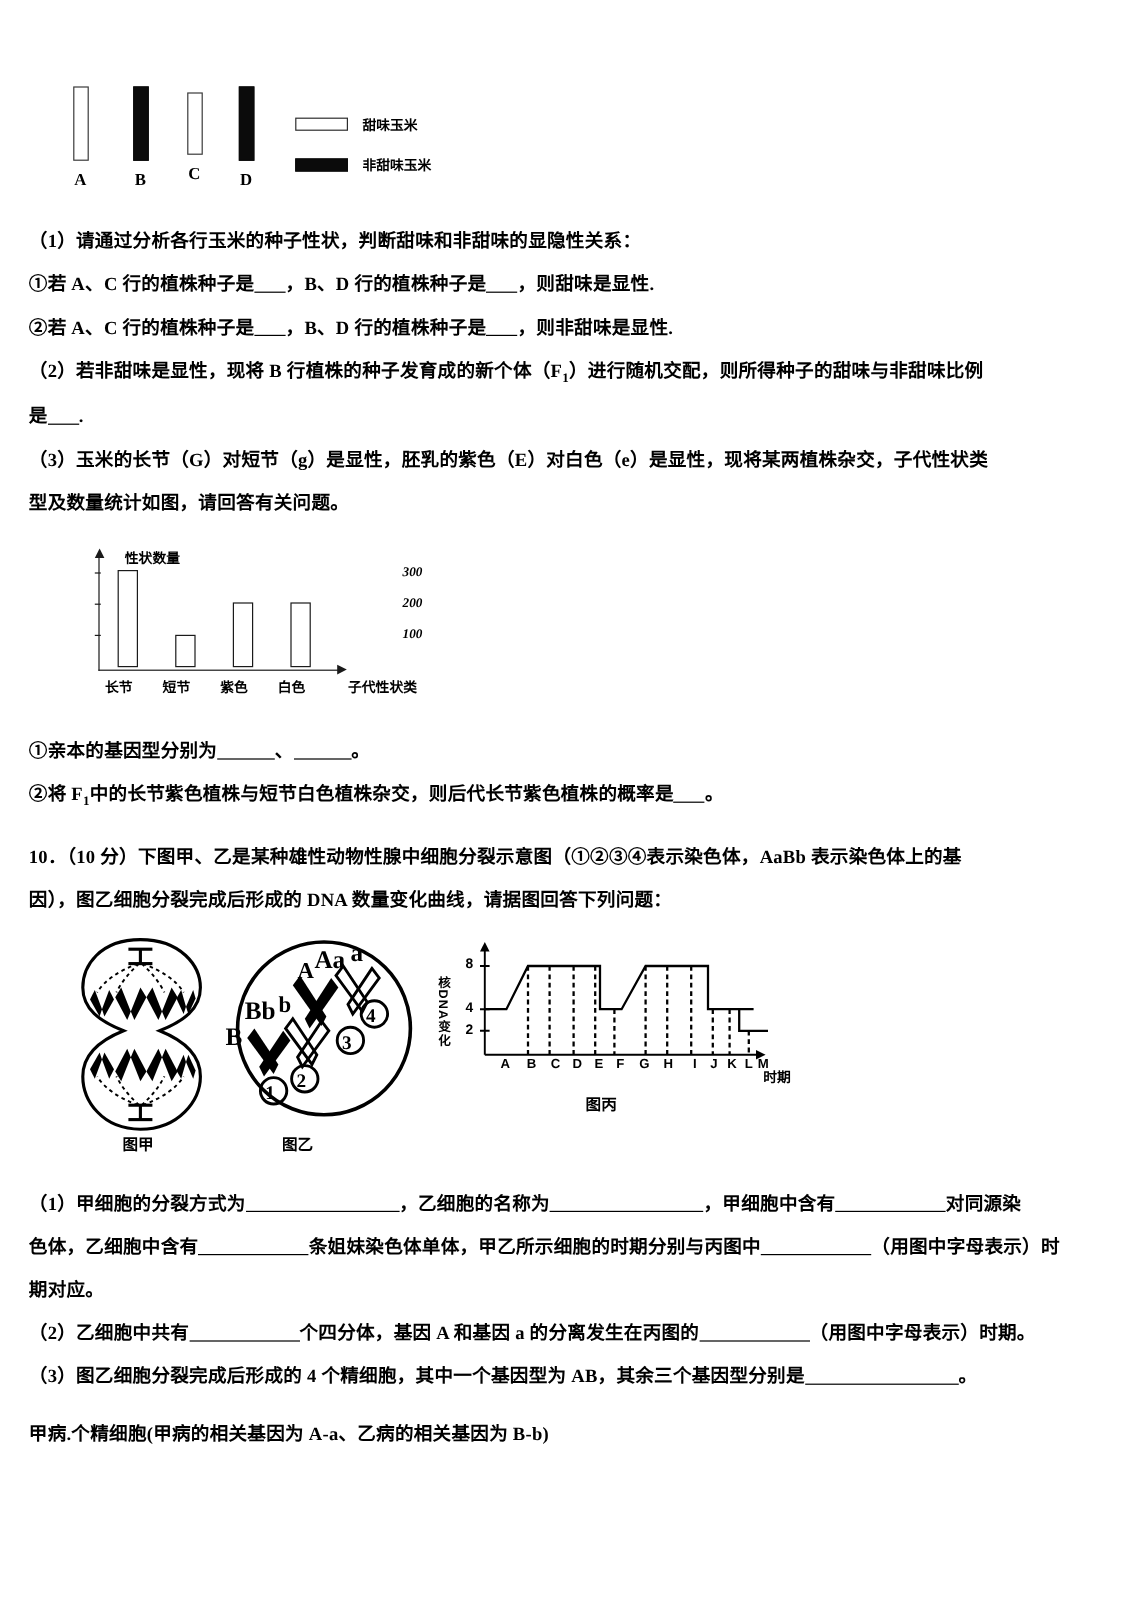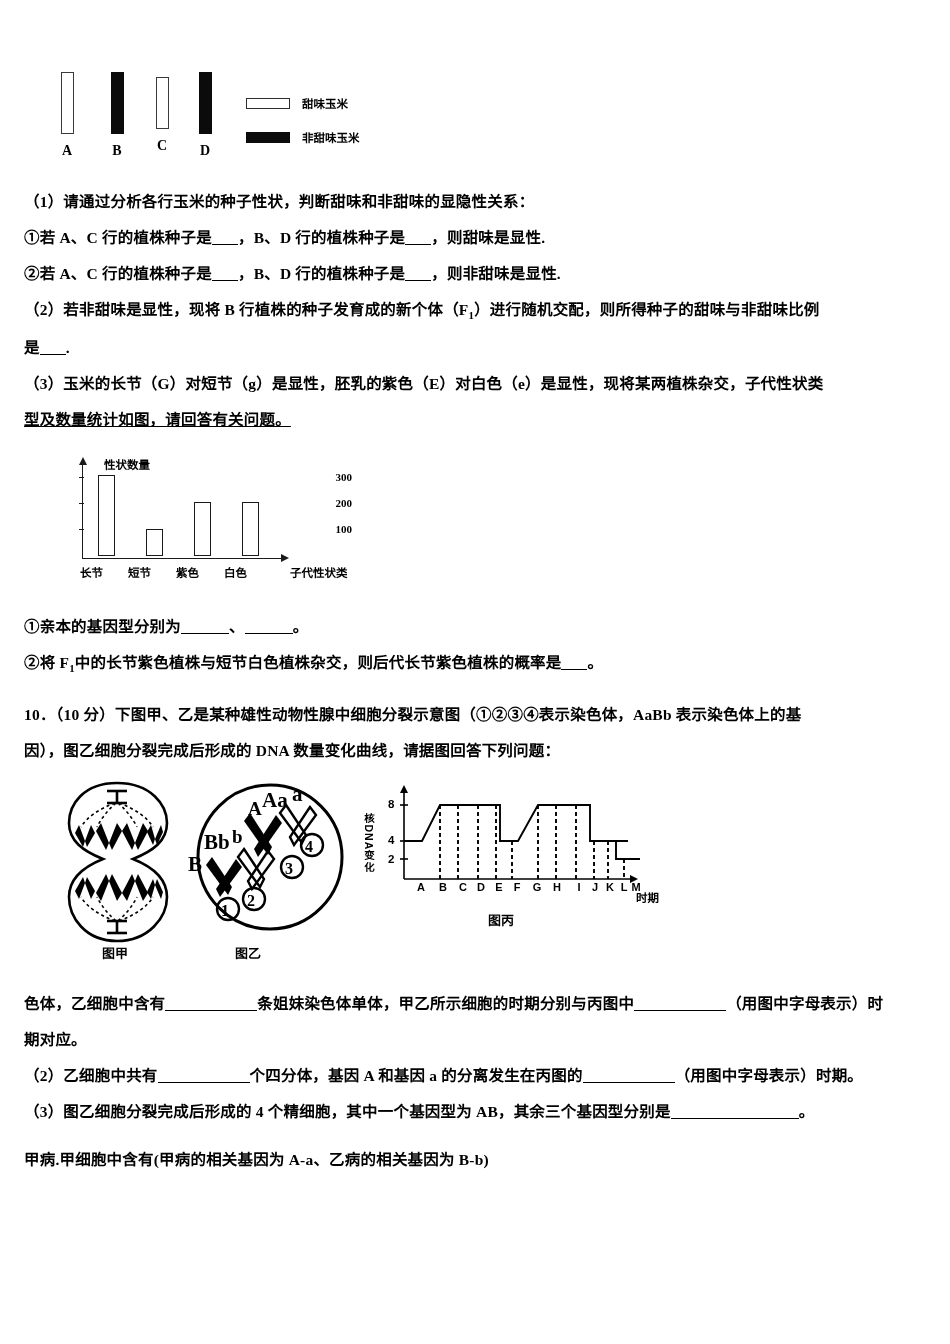--- a/index.html
+++ b/index.html
@@ -137,20 +137,21 @@
     border-left: 8px solid #1a1a1a;
   }
   .ytick {
     position: absolute;
     font-size: 11px;
     font-weight: bold;
     font-family: "Liberation Serif", serif;
     right: 0;
     text-align: right;
     width: 28px;
+    font-style: italic;
   }
   .ytick-mark {
     position: absolute;
     left: 27px;
     width: 5px;
     height: 1.4px;
     background: #1a1a1a;
   }
   .tbar {
     position: absolute;
@@ -158,20 +159,21 @@
     width: 17px;
     background: #ffffff;
     border: 1.4px solid #1a1a1a;
     box-sizing: border-box;
   }
   .tcat {
     position: absolute;
     top: 108px;
     font-size: 11.5px;
     font-weight: bold;
+    text-align: center;
     width: 38px;
     font-family: "Liberation Sans", sans-serif;
   }
   #trait-ytitle {
     position: absolute;
     left: 52px;
     top: 0px;
     font-size: 11.5px;
     font-weight: bold;
     font-family: "Liberation Sans", sans-serif;
@@ -244,21 +246,21 @@
   #dna-caption {
     position: absolute;
     left: 128px;
     top: 133px;
     font-size: 13px;
     font-weight: bold;
     font-family: "Liberation Sans", sans-serif;
   }
 
   .text-block { margin: 0 24px 0 24px; }
-  .tight { margin-bottom: 24px; text-decoration: underline; }
+  .tight { margin-bottom: 24px; }
 </style>
 </head>
 <body>
 
 <div class="page">
 
   <div id="corn-figure">
     <div class="corn-col" style="left:50px; top:8px;">
       <div class="corn-bar sweet" style="height:62px;"></div>
       <div class="corn-label">A</div>
@@ -501,30 +503,33 @@
       <div class="dna-xtick" style="left:243px; top:104px;">K</div>
       <div class="dna-xtick" style="left:257px; top:104px;">L</div>
       <div class="dna-xtick" style="left:269px; top:104px;">M</div>
       <div id="dna-xtitle">时期</div>
       <div id="dna-caption">图丙</div>
     </div>
   </div>
 
   <div class="text-block" style="margin-top:22px;">
     <p class="para">
+      <span>（1）甲细胞的分裂方式为</span><span class="blank-xl"></span><span>，乙细胞的名称为</span><span class="blank-xl"></span><span>，甲细胞中含有</span><span class="blank-l"></span><span>对同源染</span>
+    </p>
+    <p class="para">
       <span>色体，乙细胞中含有</span><span class="blank-l"></span><span>条姐妹染色体单体，甲乙所示细胞的时期分别与丙图中</span><span class="blank-l"></span><span>（用图中字母表示）时</span>
     </p>
     <p class="para">期对应。</p>
 
     <p class="para">
       <span>（2）乙细胞中共有</span><span class="blank-l"></span><span>个四分体，基因 A 和基因 a 的分离发生在丙图的</span><span class="blank-l"></span><span>（用图中字母表示）时期。</span>
     </p>
 
     <p class="para">
       <span>（3）图乙细胞分裂完成后形成的 4 个精细胞，其中一个基因型为 AB，其余三个基因型分别是</span><span class="blank-xl"></span><span>。</span>
     </p>
   </div>
 
   <div class="text-block" style="margin-top:24px;">
-    <p class="para">甲病.甲细胞中含有(甲病的相关基因为 A-a、乙病的相关基因为 B-b)</p>
+    <p class="para">甲病.个精细胞(甲病的相关基因为 A-a、乙病的相关基因为 B-b)</p>
   </div>
 
 </div>
 
 </body></html>

